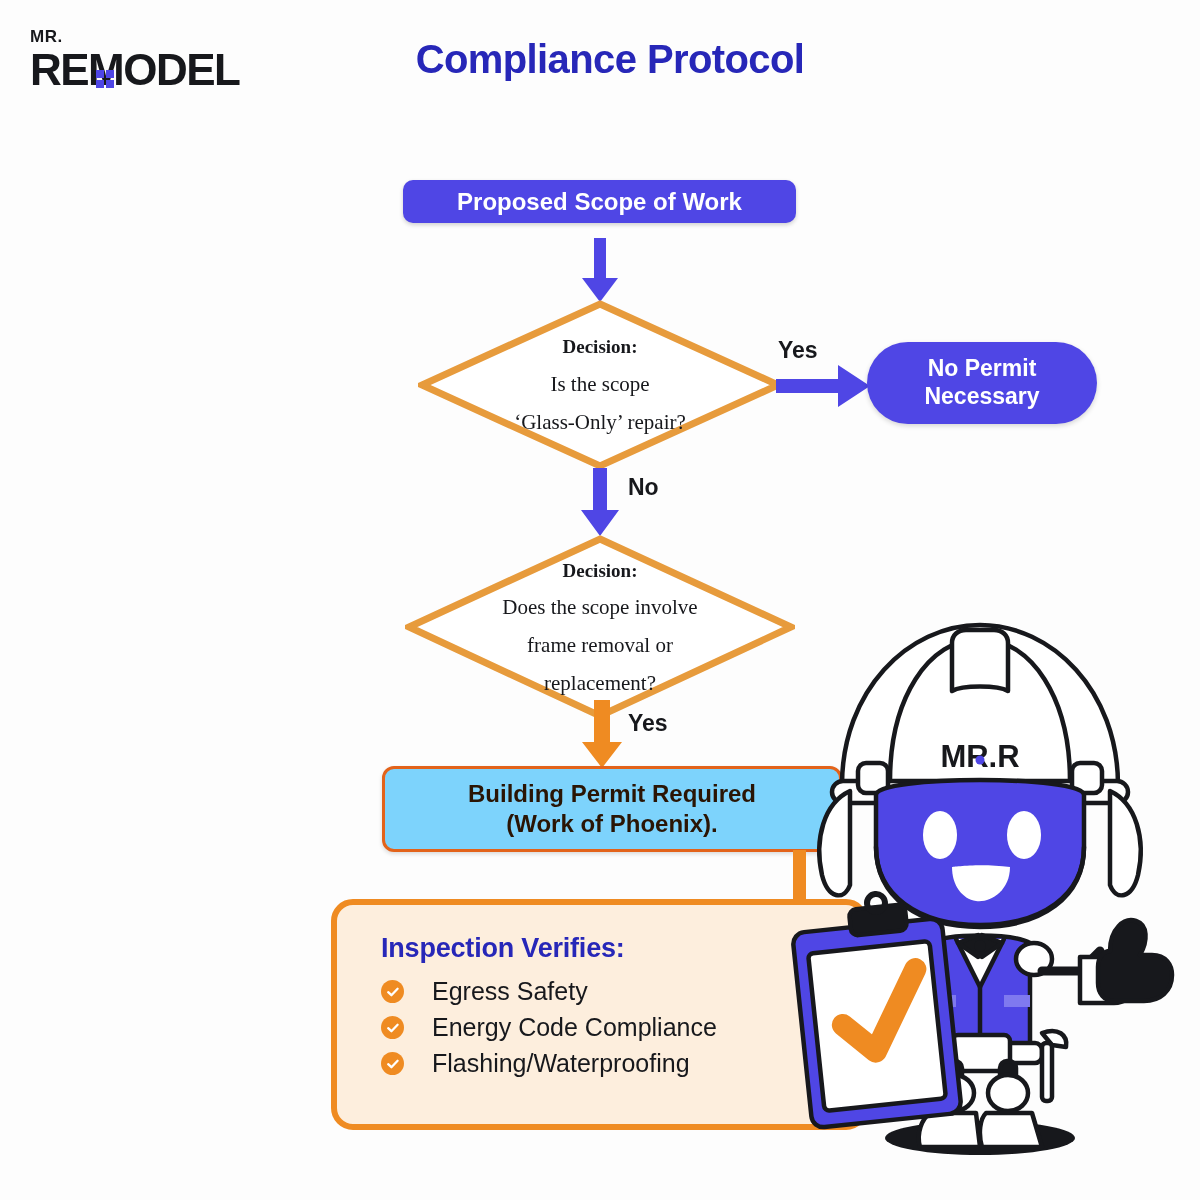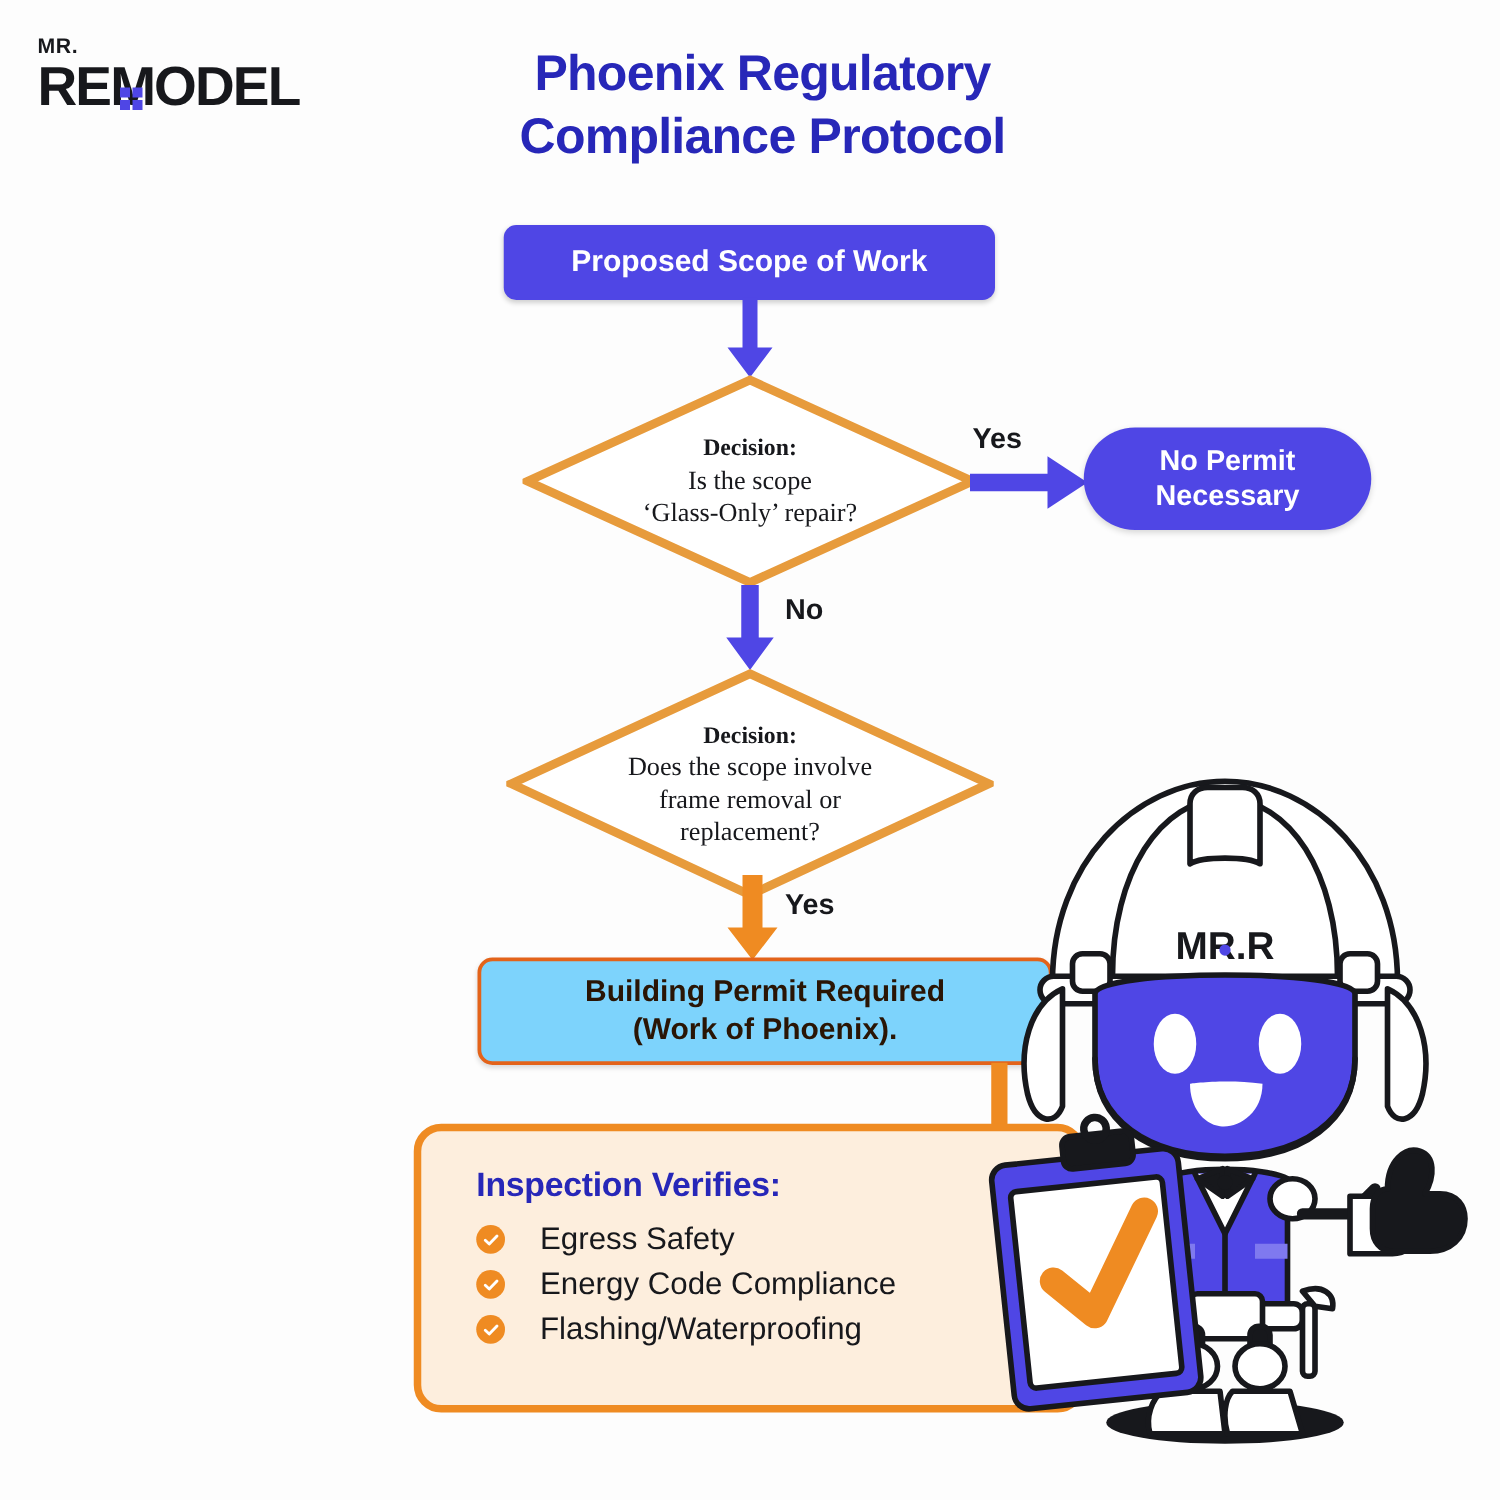--- a/index.html
+++ b/index.html
@@ -35,37 +35,37 @@
     position: absolute; left: 300px; top: 34px; width: 620px;
     text-align: center;
     font-size: 40px; font-weight: 700; line-height: 1.25;
     color: #2727b8; letter-spacing: -0.6px;
   }
 
   
   .node { position: absolute; }
 
   .start-box {
-    left: 403px; top: 180px; width: 393px; height: 60px;
+    left: 403px; top: 180px; width: 393px; height: 43px;
     background: #4f46e5; border-radius: 10px;
     display: flex; align-items: center; justify-content: center;
     color: #ffffff; font-size: 24px; font-weight: 700;
     box-shadow: 0 2px 4px rgba(0,0,0,0.18);
   }
 
   .diamond-wrap { display: flex; align-items: center; justify-content: center; }
   .diamond-shape {
     position: absolute; inset: 0;
   }
   .diamond-text {
     position: relative; z-index: 2; text-align: center;
     color: #17181c; line-height: 1.24; font-family: Liberation Serif, serif;
   }
   .diamond-text .d-head { font-weight: 700; font-size: 19px; display: block; }
-  .diamond-text .d-line { font-weight: 400; font-size: 21px; display: block; }
+  .diamond-text .d-line { font-weight: 400; font-size: 21px; display: block; margin-top: 12px; }
 
   .diamond1 { left: 418px; top: 300px; width: 364px; height: 170px; }
   .diamond2 { left: 405px; top: 535px; width: 390px; height: 185px; }
 
   .pill-box {
     left: 867px; top: 342px; width: 230px; height: 82px;
     background: #4f46e5; border-radius: 41px;
     display: flex; align-items: center; justify-content: center;
     text-align: center; color: #ffffff; font-size: 23px; font-weight: 700;
     line-height: 1.2;
@@ -122,21 +122,20 @@
       <span class="logo-grid">
         <i></i>
           <i></i>
           <i></i>
           <i></i>
       </span>
     </div>
   </div>
 
   <div class="title">
-    <div>Phoenix Regulatory</div>
     <div>Compliance Protocol</div>
   </div>
 
   <div class="node start-box">
     <span>Proposed Scope of Work</span>
   </div>
 
   <svg class="conn" style="left:568px; top:238px; width:64px; height:66px;" viewBox="0 0 64 66">
     <path d="M26 0 H38 V40 H50 L32 64 L14 40 H26 Z" fill="#4f46e5"></path>
   </svg>

